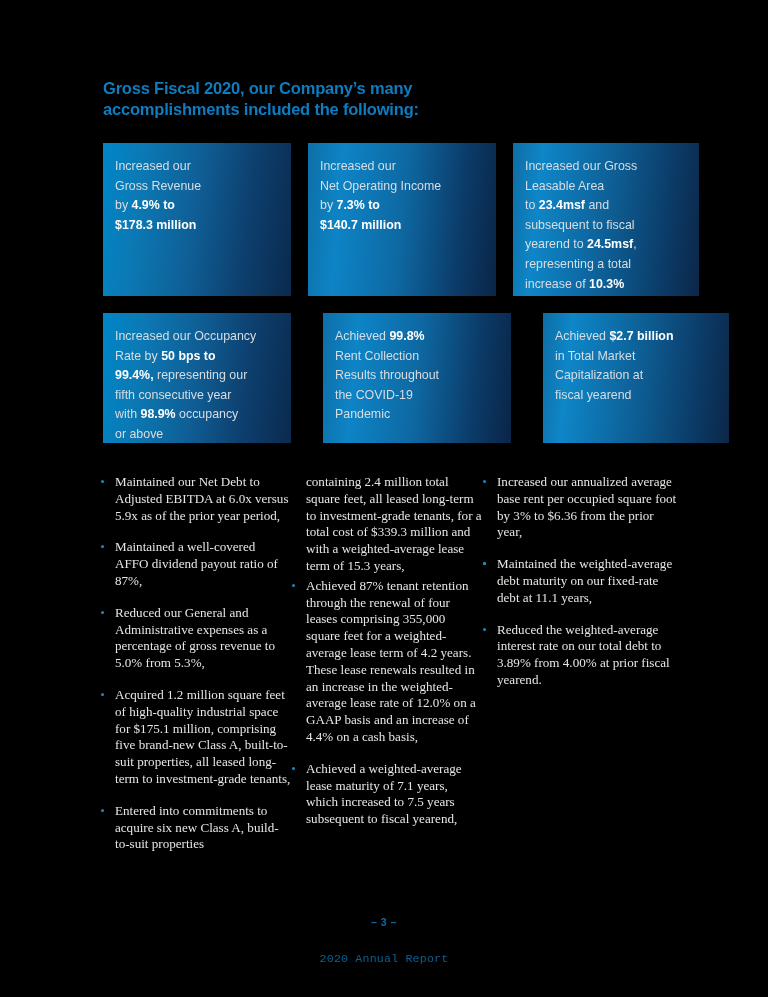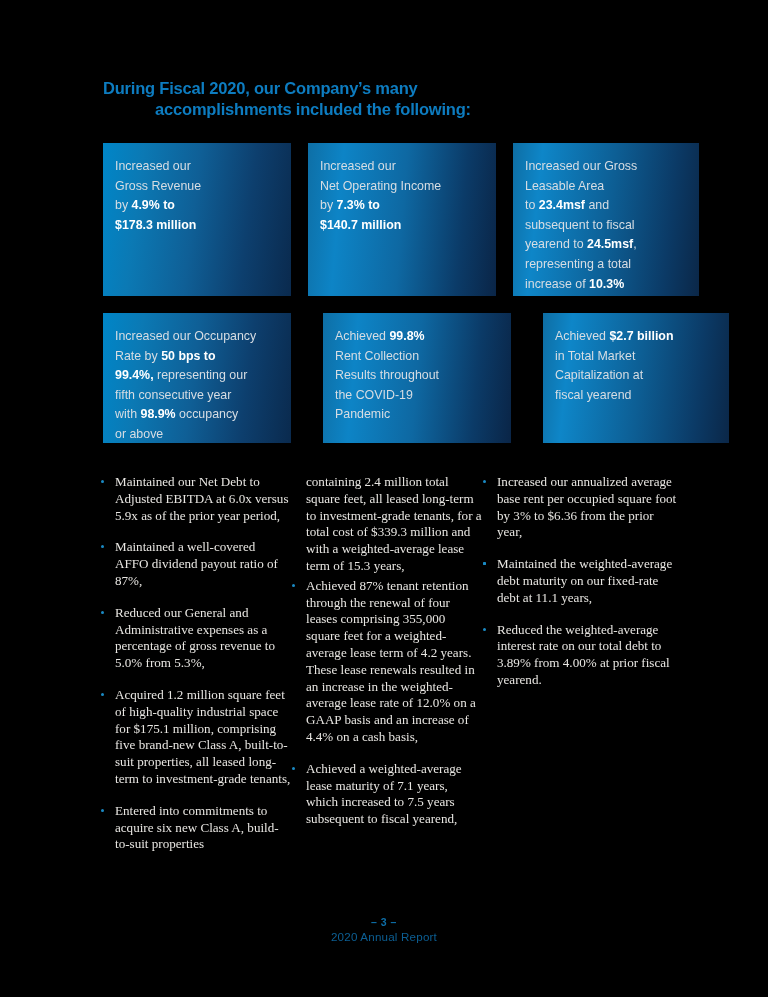--- a/index.html
+++ b/index.html
@@ -27,21 +27,21 @@
     left: 103px;
     top: 78px;
     width: 420px;
     font-family: "Liberation Sans", sans-serif;
     font-weight: bold;
     font-size: 16.5px;
     line-height: 21px;
     color: #0d7cc0;
     letter-spacing: -0.2px;
   }
-  .heading .l2 { display: block; text-align: center; }
+  .heading .l2 { display: block; }
 
   
   .cards-row {
     position: absolute;
     display: flex;
     gap: 17px;
     left: 103px;
   }
   #row1 { top: 143px; }
   #row2 { top: 313px; gap: 32px; }
@@ -115,35 +115,35 @@
     text-align: center;
   }
   .pagenum {
     font-family: "Liberation Sans", sans-serif;
     font-weight: bold;
     font-size: 10.5px;
     color: #0d6ea8;
     letter-spacing: 0.5px;
   }
   .reportline {
-    margin-top: 2px;
-    font-family: Liberation Sans, sans-serif;
+    margin-top: 24px;
+    font-family: Liberation Mono, monospace;
     font-size: 11.6px;
     color: #0c5f94;
     letter-spacing: 0.2px;
     text-align: center;
   }
 </style>
 </head>
 <body>
 
 <div class="page">
 
   <div class="heading">
-    <span>During Fiscal 2020, our Company’s many</span>
+    <span>Gross Fiscal 2020, our Company’s many</span>
     <span class="l2">accomplishments included the following:</span>
   </div>
 
   <div class="cards-row" id="row1">
     <div class="card w1 grad-a">
       <div class="t"><span>Increased our</span><br><span>Gross Revenue</span><br><span>by </span><b>4.9% to</b><br><b>$178.3 million</b></div>
     </div>
     <div class="card w2 grad-b">
       <div class="t"><span>Increased our</span><br><span>Net Operating Income</span><br><span>by </span><b>7.3% to</b><br><b>$140.7 million</b></div>
     </div>

